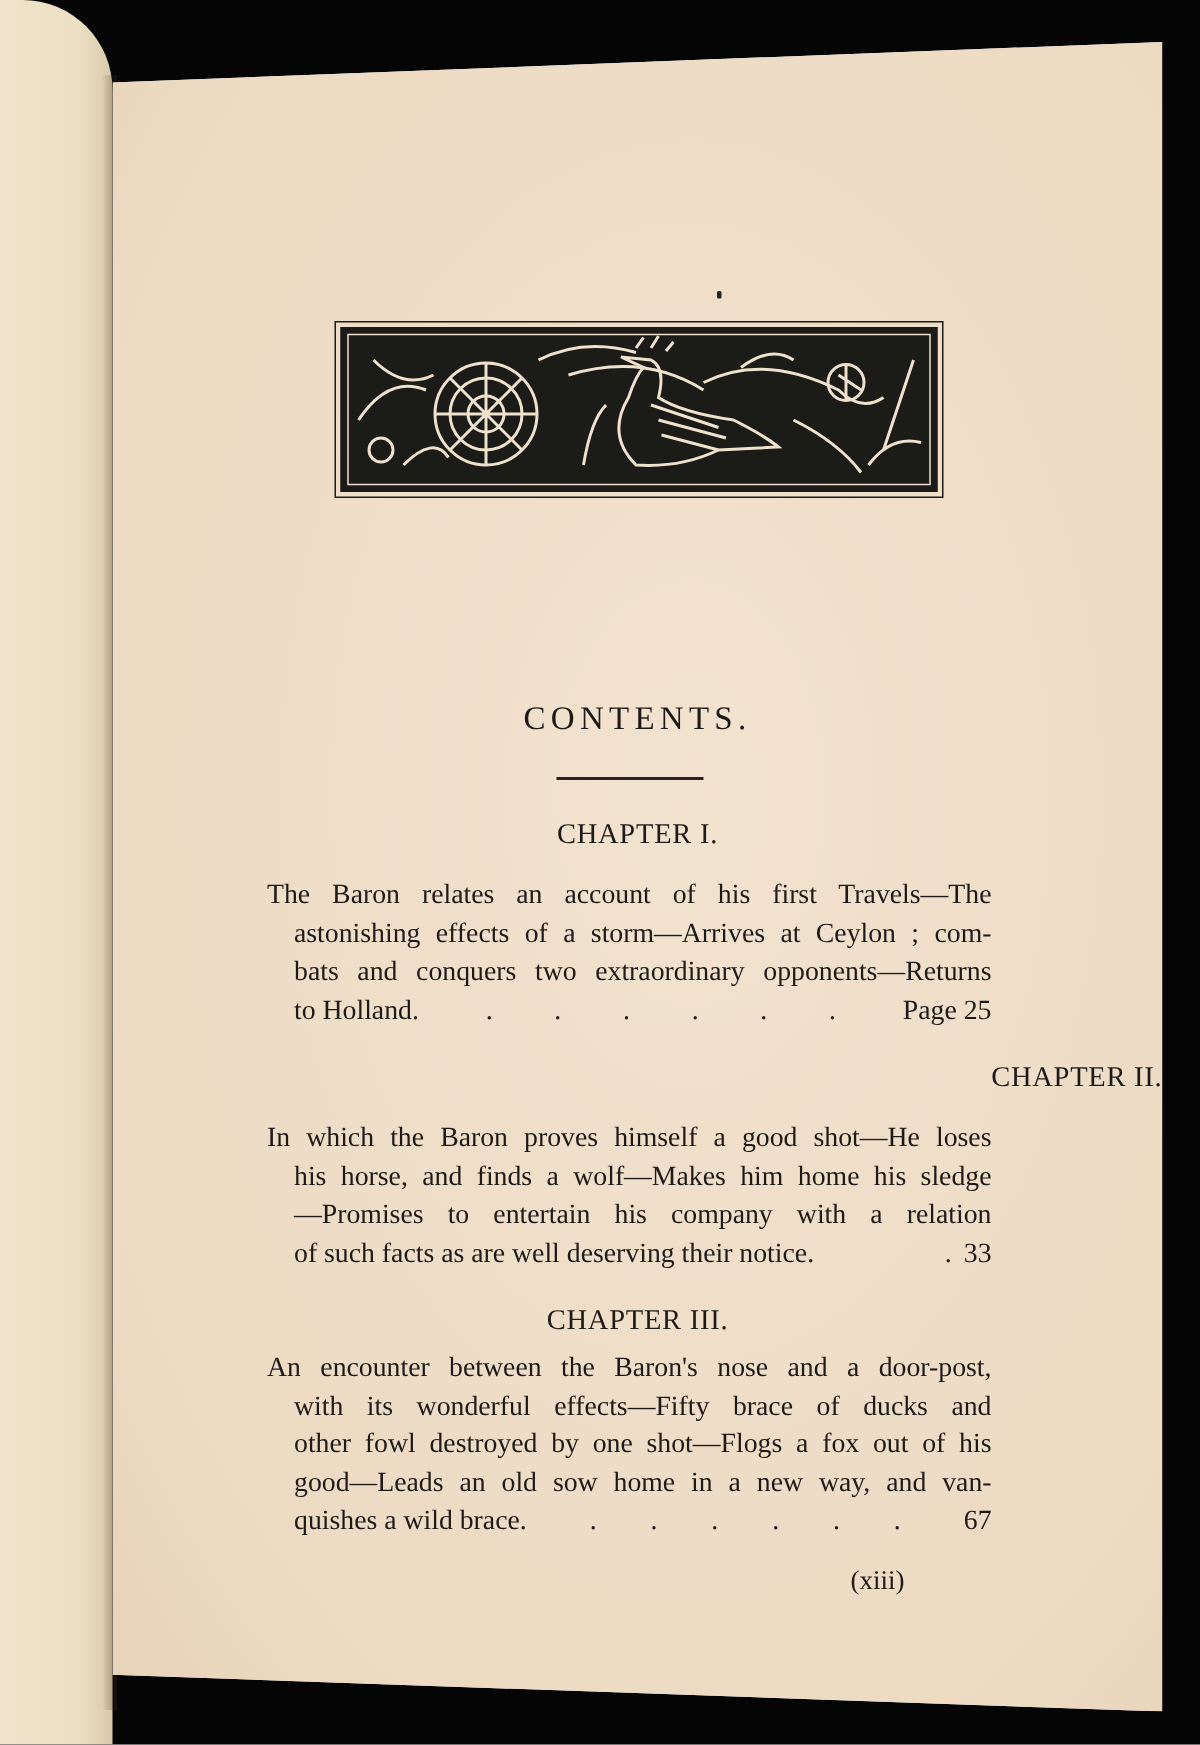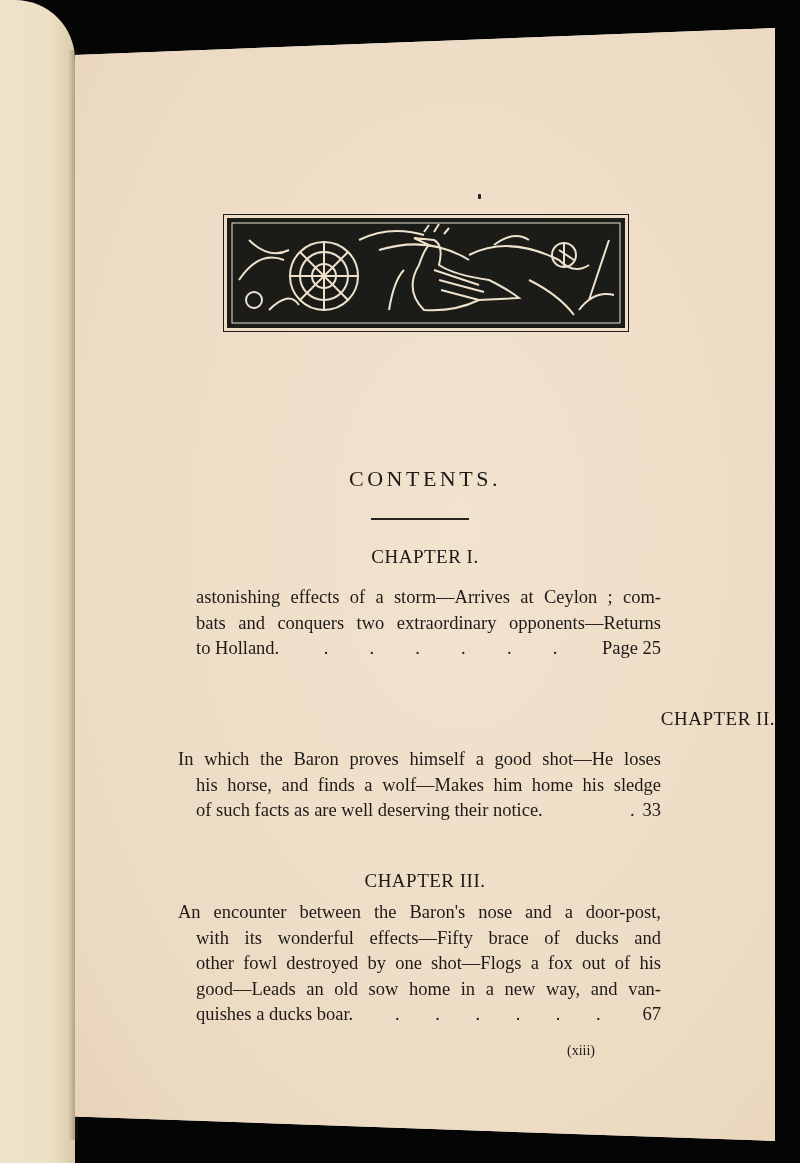--- a/index.html
+++ b/index.html
@@ -12,21 +12,21 @@
   .ornament svg { width:100%; height:100%; display:block; }
   .speck { position:absolute; left:403px; top:166px; width:3px; height:5px; background:#222; border-radius:1px; }
   .title { position:absolute; left:0; width:700px; top:438px; text-align:center; font-size:22px; letter-spacing:3.5px; color:#1e1a17; }
   .rule { position:absolute; left:296px; top:490px; width:98px; height:2px; background:#2a2420; }
   .chap { position:absolute; left:0; width:700px; text-align:center; font-size:19px; color:#1e1a17; letter-spacing:0.5px; }
   .entry { position:absolute; left:103px; width:483px; font-size:18.5px; line-height:25.5px; color:#1e1a17; text-align:justify; }
   .entry .line { display:block; white-space:nowrap; text-align-last:justify; }
   .entry .indent { padding-left:18px; }
   .entry .last { display:flex; justify-content:flex-start; padding-left:18px; }
   .dots { flex:1; display:flex; justify-content:space-around; padding:0 24px; }
-  .folio { position:absolute; left:492px; top:1015px; font-size:14px; color:#1e1a17; }
+  .folio { position:absolute; left:492px; top:1015px; font-size:18px; color:#1e1a17; }
 </style>
 </head>
 <body>
 
 <div class="left-page"></div>
 <div class="left-page-shadow"></div>
 
 <div class="page">
   <div class="page-inner">
     <div class="speck"></div>
@@ -57,57 +57,59 @@
         </g>
         <rect x="3" y="3" width="388" height="100" fill="none" stroke="#efe2cc" stroke-width="1"></rect>
       </svg>
     </div>
 
     <div class="title">CONTENTS.</div>
     <div class="rule"></div>
 
     <div class="chap" style="top:518px;">CHAPTER I.</div>
     <div class="entry" style="top:557px;">
+      <span class="line">The Baron relates an account of his first Travels—The</span>
       <span class="line indent">astonishing effects of a storm—Arrives at Ceylon ; com-</span>
       <span class="line indent">bats and conquers two extraordinary opponents—Returns</span>
       <span class="last">
         <span>to Holland.</span>
         <span class="dots">
             <span>.</span>
             <span>.</span>
             <span>.</span>
             <span>.</span>
             <span>.</span>
             <span>.</span>
           </span>
         <span>Page 25</span>
       </span>
     </div>
 
     <div class="chap" style="top:680px;text-align:right;">CHAPTER II.</div>
     <div class="entry" style="top:719px;">
       <span class="line">In which the Baron proves himself a good shot—He loses</span>
       <span class="line indent">his horse, and finds a wolf—Makes him home his sledge</span>
+      <span class="line indent">—Promises to entertain his company with a relation</span>
       <span class="last">
         <span>of such facts as are well deserving their notice.</span>
         <span class="dots" style="justify-content:flex-end;padding-right:8px;">
             <span>.</span>
           </span>
         <span>33</span>
       </span>
     </div>
 
     <div class="chap" style="top:842px;">CHAPTER III.</div>
     <div class="entry" style="top:872px;">
       <span class="line">An encounter between the Baron's nose and a door-post,</span>
       <span class="line indent">with its wonderful effects—Fifty brace of ducks and</span>
       <span class="line indent">other fowl destroyed by one shot—Flogs a fox out of his</span>
       <span class="line indent">good—Leads an old sow home in a new way, and van-</span>
       <span class="last">
-        <span>quishes a ducks boar.</span>
+        <span>quishes a wild brace.</span>
         <span class="dots">
             <span>.</span>
             <span>.</span>
             <span>.</span>
             <span>.</span>
             <span>.</span>
             <span>.</span>
           </span>
         <span>67</span>
       </span>

